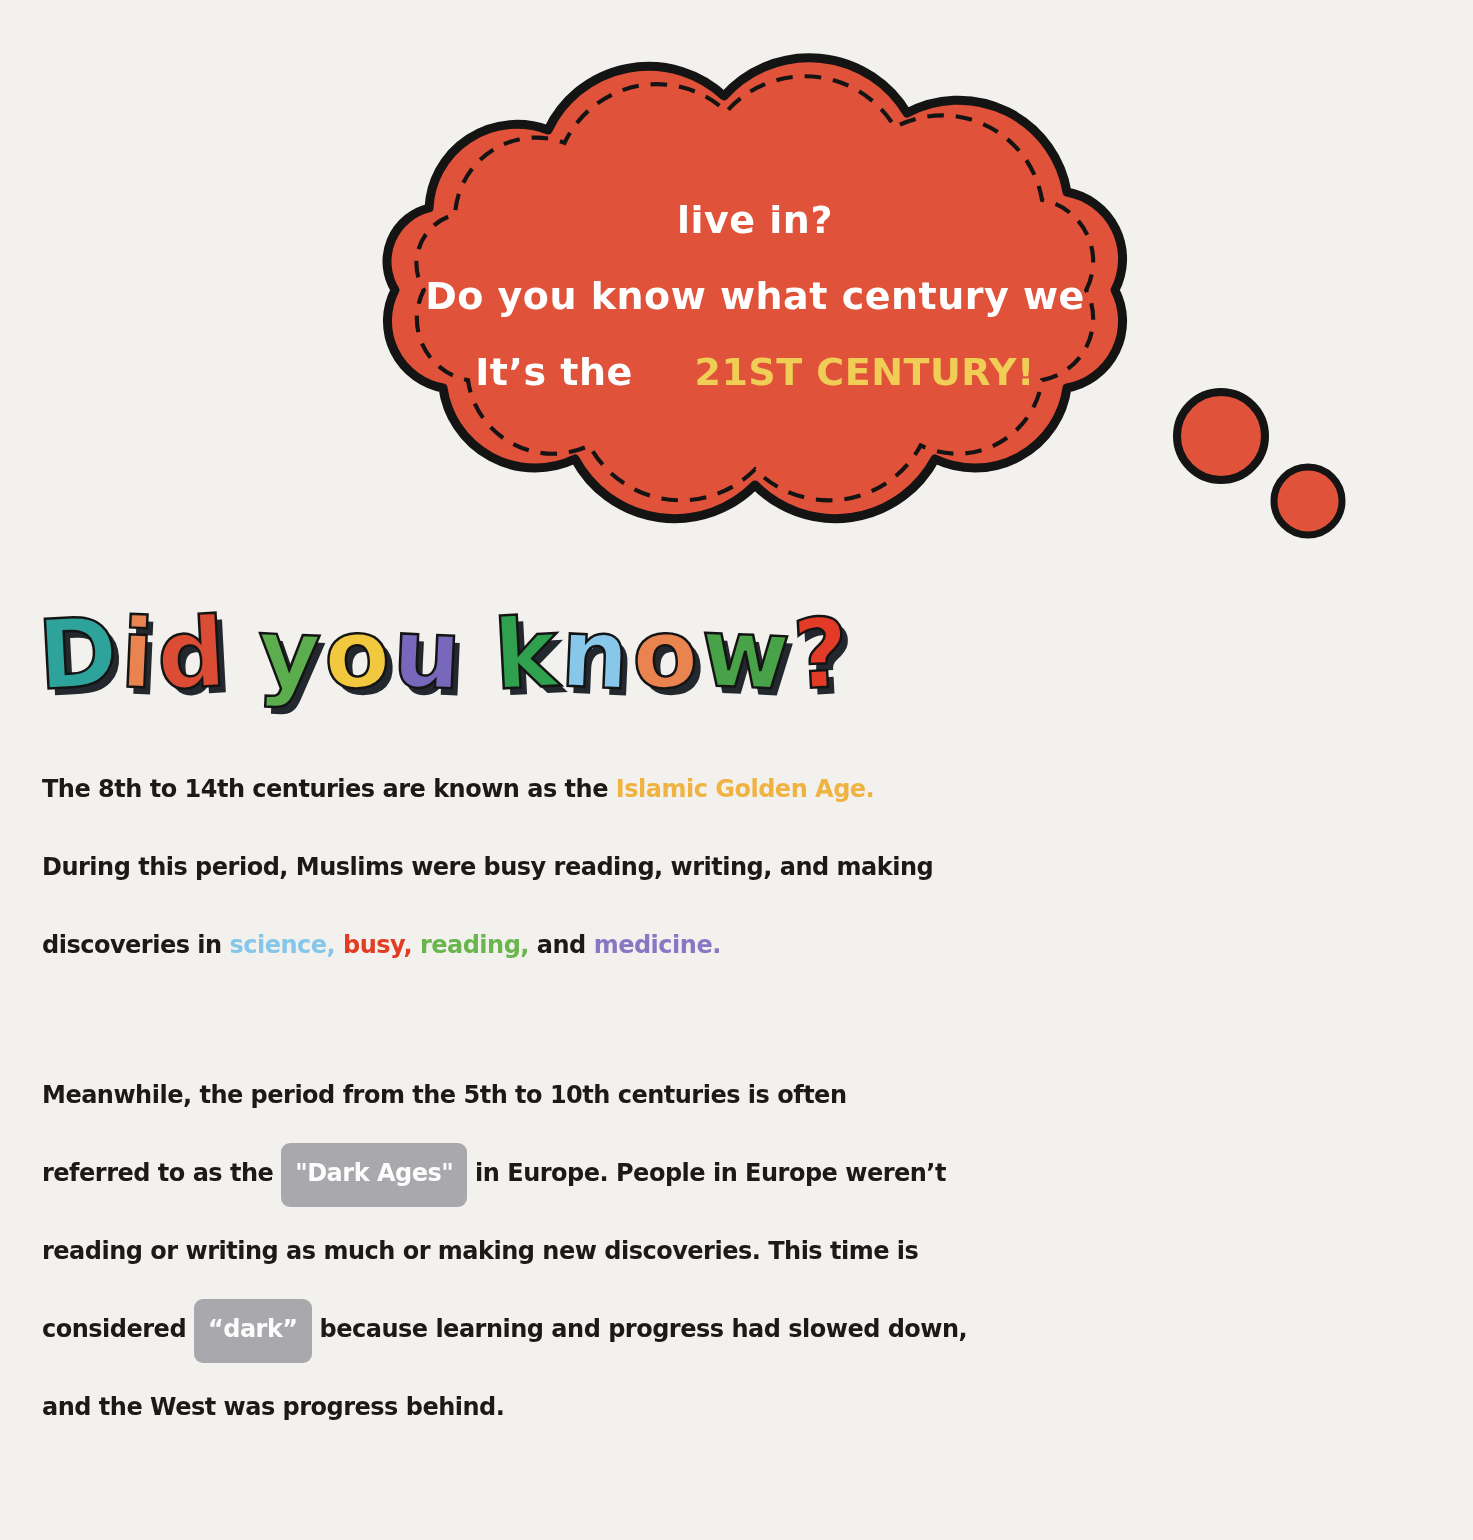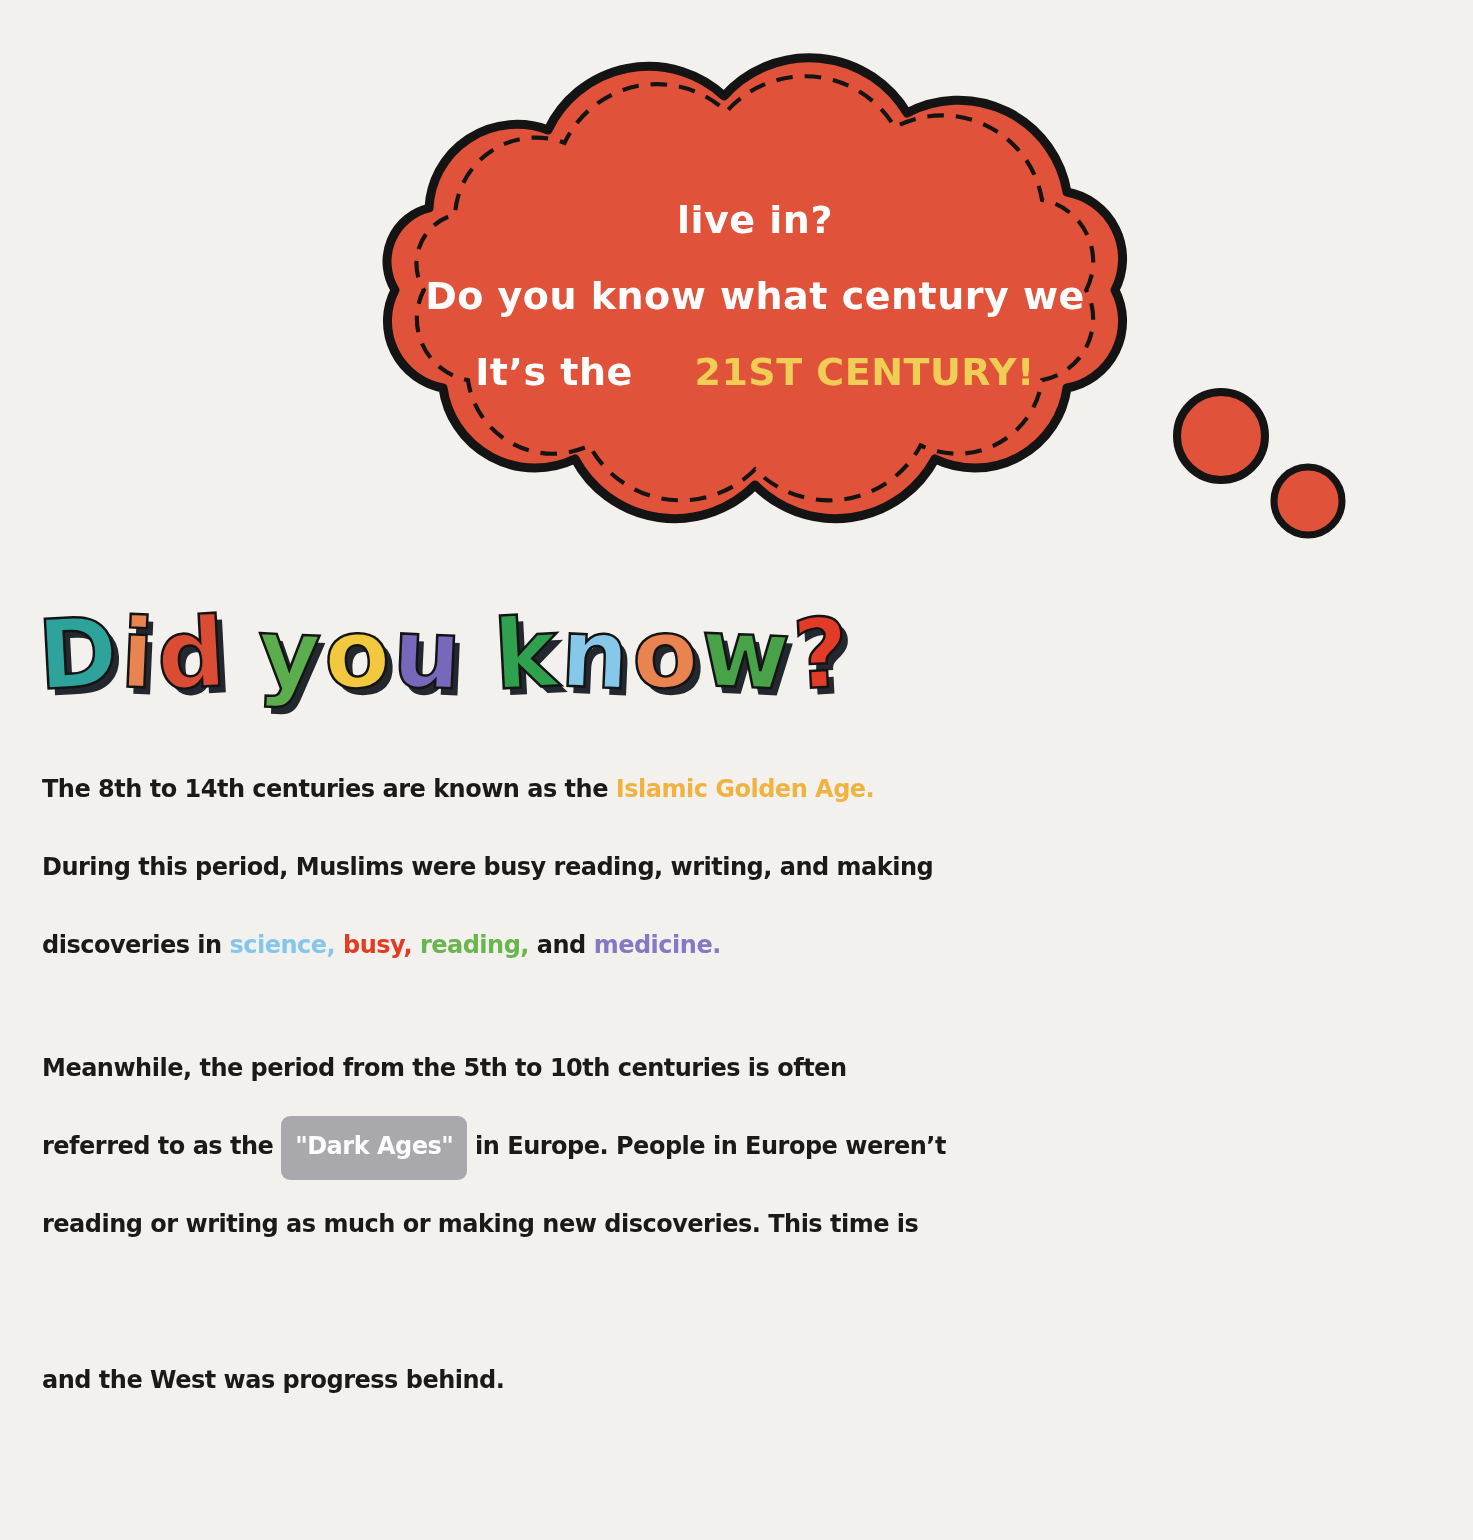--- a/index.html
+++ b/index.html
@@ -39,21 +39,21 @@
   .headline .rot-a { transform: rotate(-3deg); }
   .headline .rot-b { transform: rotate(2.5deg); }
 
   .para {
     position: absolute; left: 42px; margin: 0;
     font-weight: 700; font-size: 24px; line-height: 78px;
     letter-spacing: -0.5px; color: var(--ink);
   }
   .para .pline { white-space: nowrap; }
   #para1 { top: 750px; }
-  #para2 { top: 1029px; }
+  #para2 { top: 1056px; }
 
   .gold     { color: var(--gold); }
   .science  { color: var(--science-blue); }
   .math     { color: var(--math-red); }
   .medicine { color: var(--medicine-green); }
   .culture  { color: var(--culture-purple); }
 
   .hl {
     display: inline-block;
     background: var(--highlight-gray);
@@ -112,17 +112,17 @@
   <p class="para" id="para1">
     <span class="pline"><span>The 8th to 14th centuries are known as the </span><span class="gold">Islamic Golden Age.</span></span><br>
     <span class="pline"><span>During this period, Muslims were busy reading, writing, and making</span></span><br>
     <span class="pline"><span>discoveries in </span><span class="science">science, </span><span class="math">busy, </span><span class="medicine">reading,</span><span> and </span><span class="culture">medicine.</span></span>
   </p>
 
   <p class="para" id="para2">
     <span class="pline"><span>Meanwhile, the period from the 5th to 10th centuries is often</span></span><br>
     <span class="pline"><span>referred to as the </span><span class="hl">"Dark Ages"</span><span> in Europe. People in Europe weren’t</span></span><br>
     <span class="pline"><span>reading or writing as much or making new discoveries. This time is</span></span><br>
-    <br>
+    <span class="pline"><span>considered </span><span class="hl">“dark”</span><span> because learning and progress had slowed down,</span></span><br>
     <span class="pline"><span>and the West was progress behind.</span></span>
   </p>
 
 </div>
 
 </body></html>

